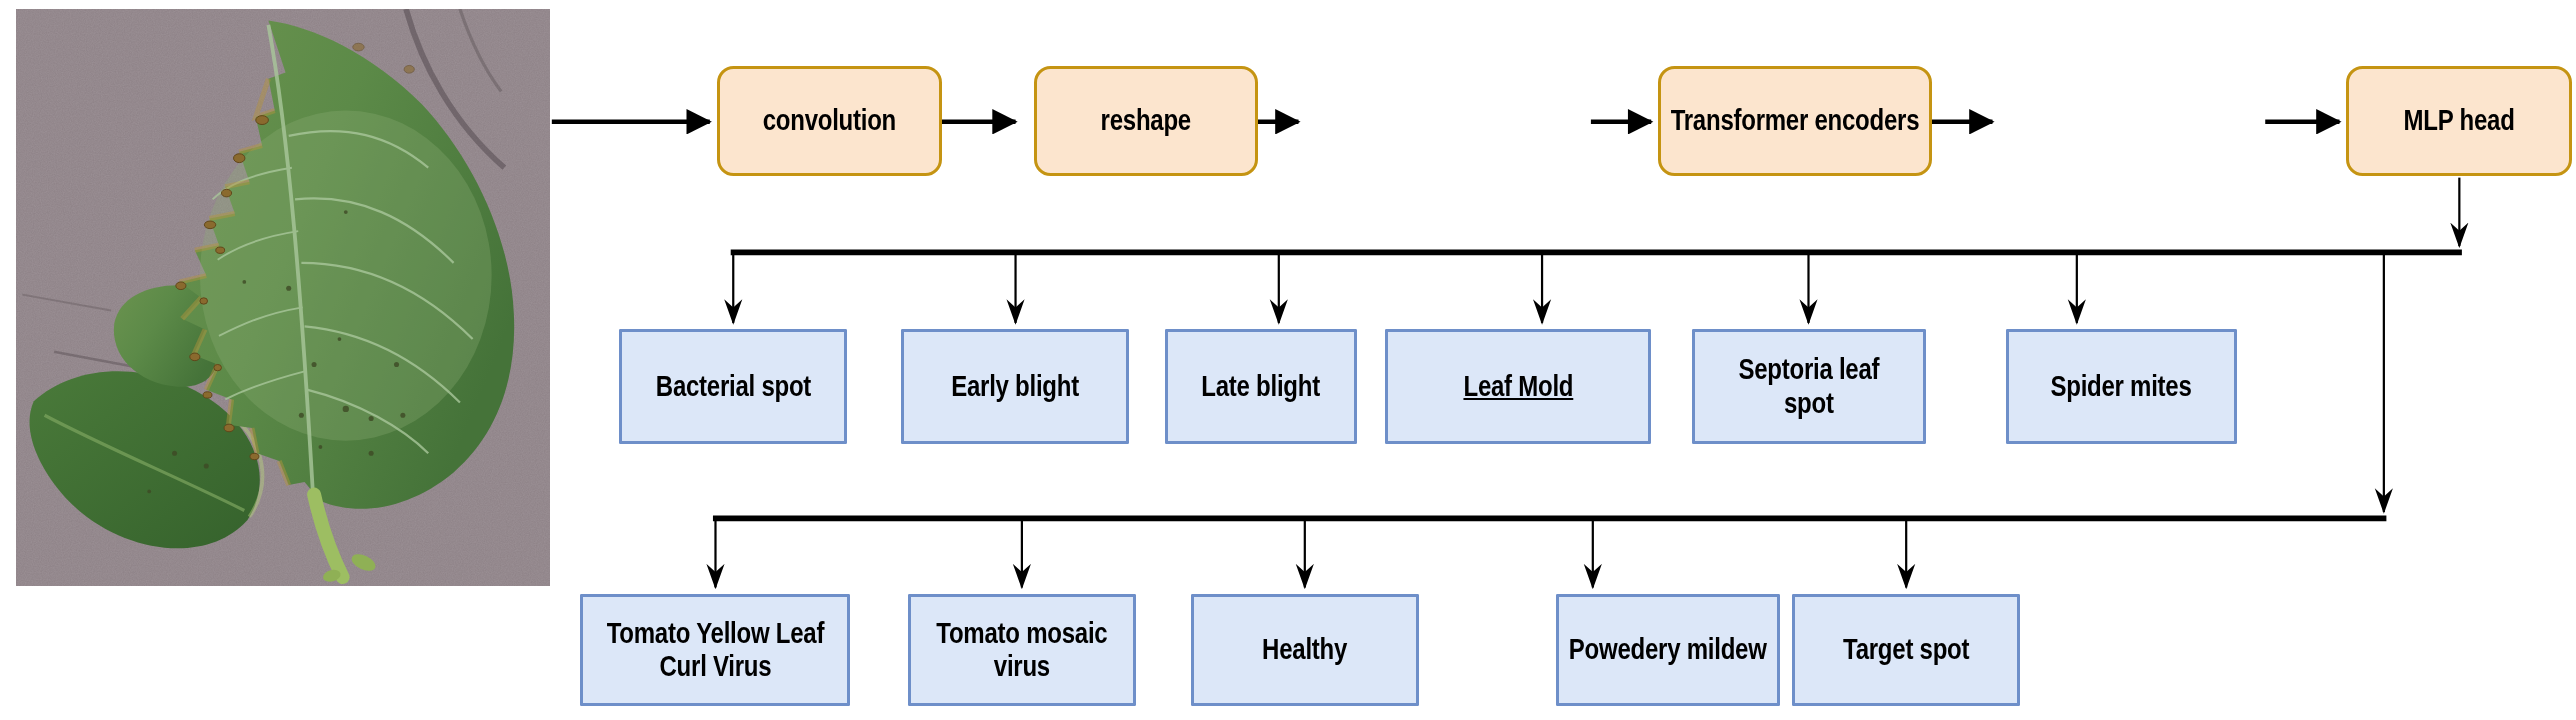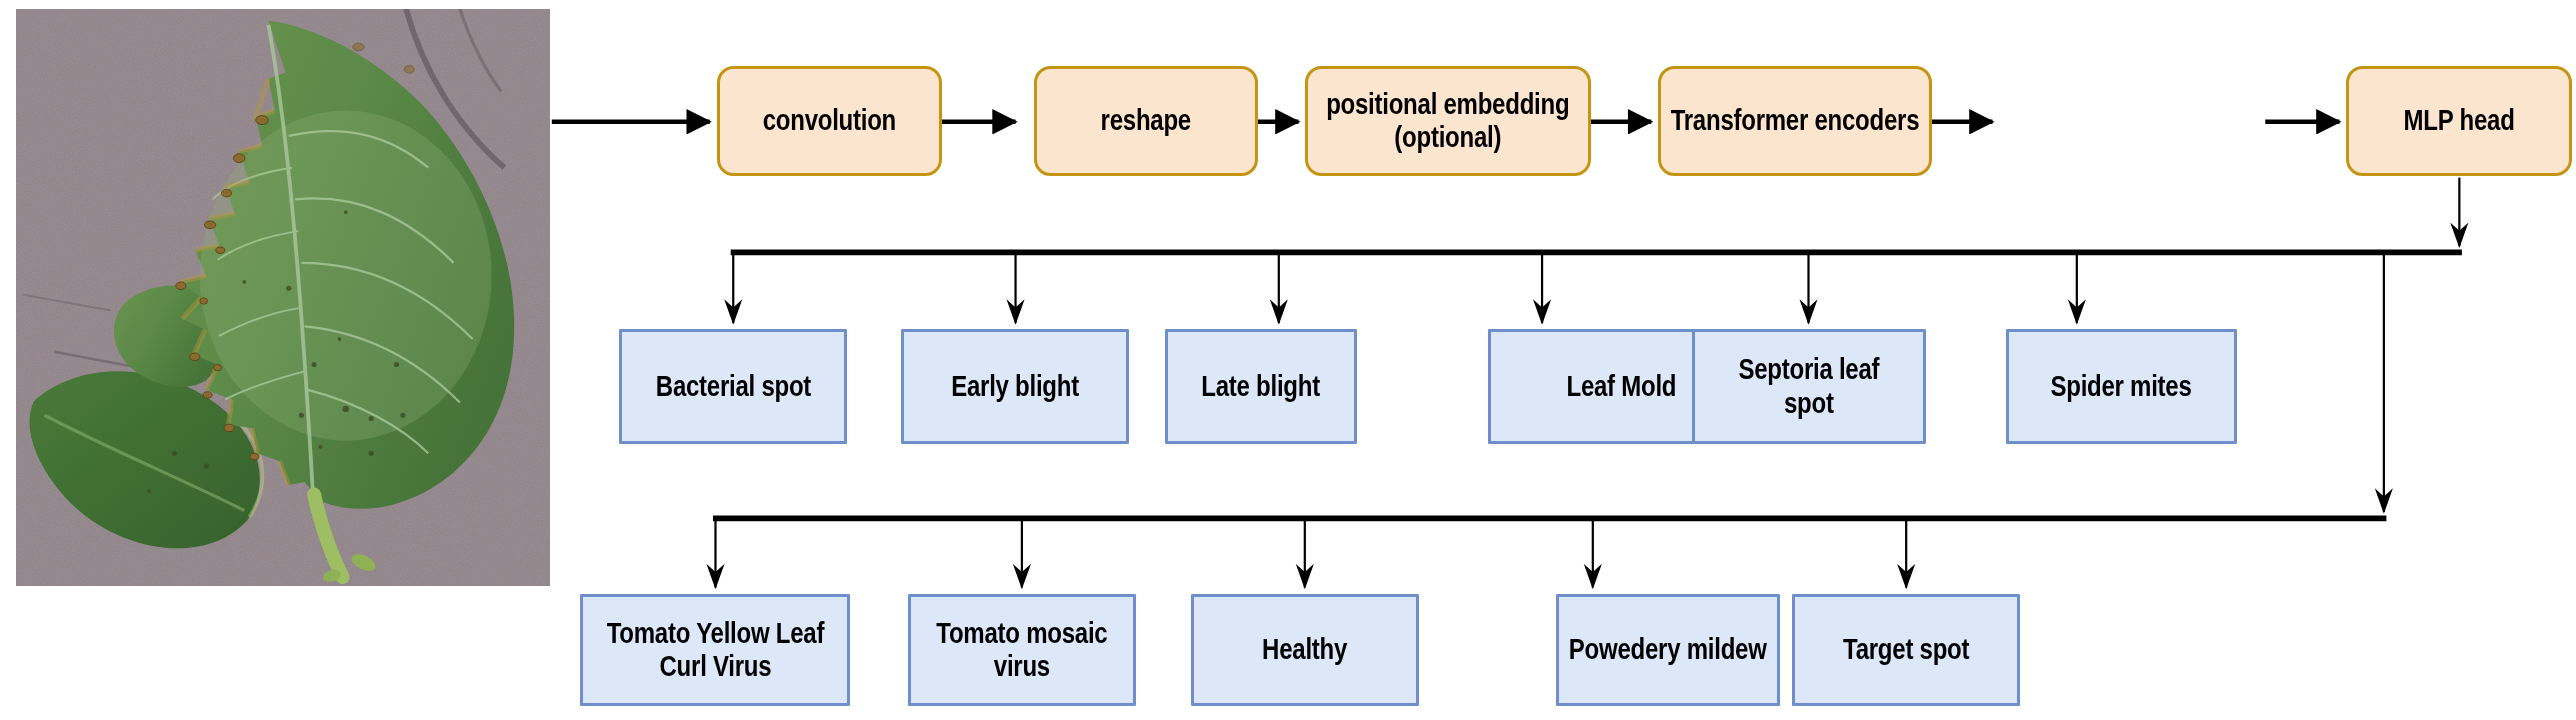--- a/index.html
+++ b/index.html
@@ -167,41 +167,37 @@
       <path d="M3004,817 V926" marker-end="url(#barb)"></path>
     </g>
   </svg>
 
   <div class="box pipe" style="left:717px;width:225px;">
     <span class="lbl">convolution</span>
   </div>
   <div class="box pipe" style="left:1034px;width:224px;">
     <span class="lbl">reshape</span>
   </div>
-  <div class="box pipe" style="left:1305px;width:286px;">
-    <span class="lbl">positional embedding
-(optional)</span>
-  </div>
   <div class="box pipe" style="left:1658px;width:274px;">
     <span class="lbl">Transformer encoders</span>
   </div>
   <div class="box pipe" style="left:2346px;width:226px;">
     <span class="lbl">MLP head</span>
   </div>
 
   <div class="box cls row1" style="left:619px;width:228px;">
     <span class="lbl">Bacterial spot</span>
   </div>
   <div class="box cls row1" style="left:901px;width:228px;">
     <span class="lbl">Early blight</span>
   </div>
   <div class="box cls row1" style="left:1165px;width:192px;">
     <span class="lbl">Late blight</span>
   </div>
-  <div class="box cls row1" style="left:1488px;width:266px;">
+  <div class="box cls row1" style="left:1385px;width:266px;text-decoration:underline;">
     <span class="lbl">Leaf Mold</span>
   </div>
   <div class="box cls row1" style="left:1692px;width:234px;text-align:center;">
     <span class="lbl">Septoria leaf
 spot</span>
   </div>
   <div class="box cls row1" style="left:1962px;width:231px;margin-left:44px;">
     <span class="lbl">Spider mites</span>
   </div>
 

